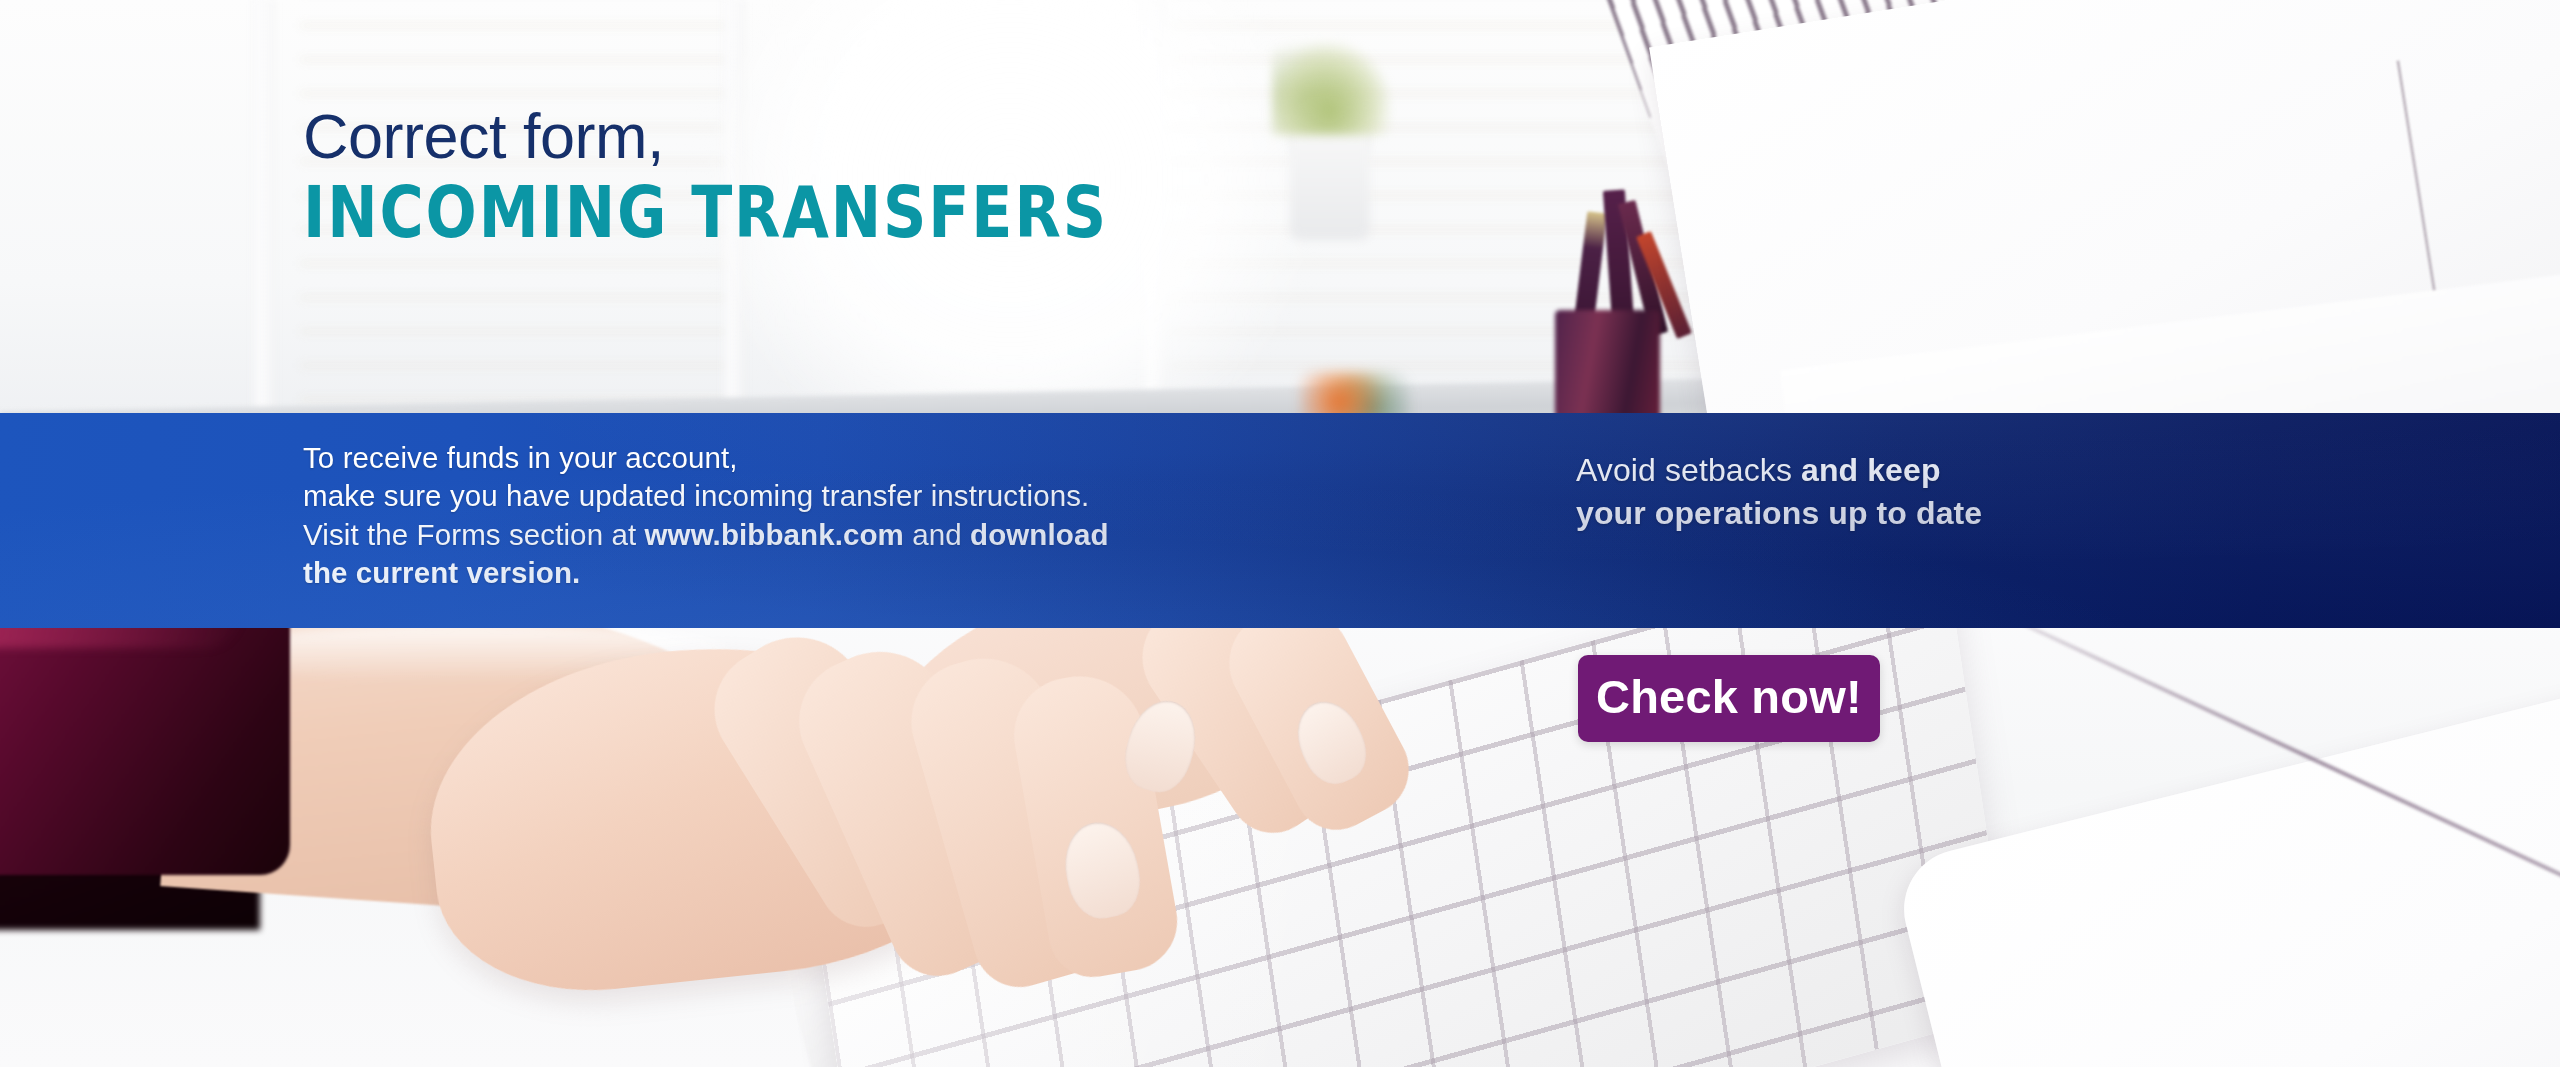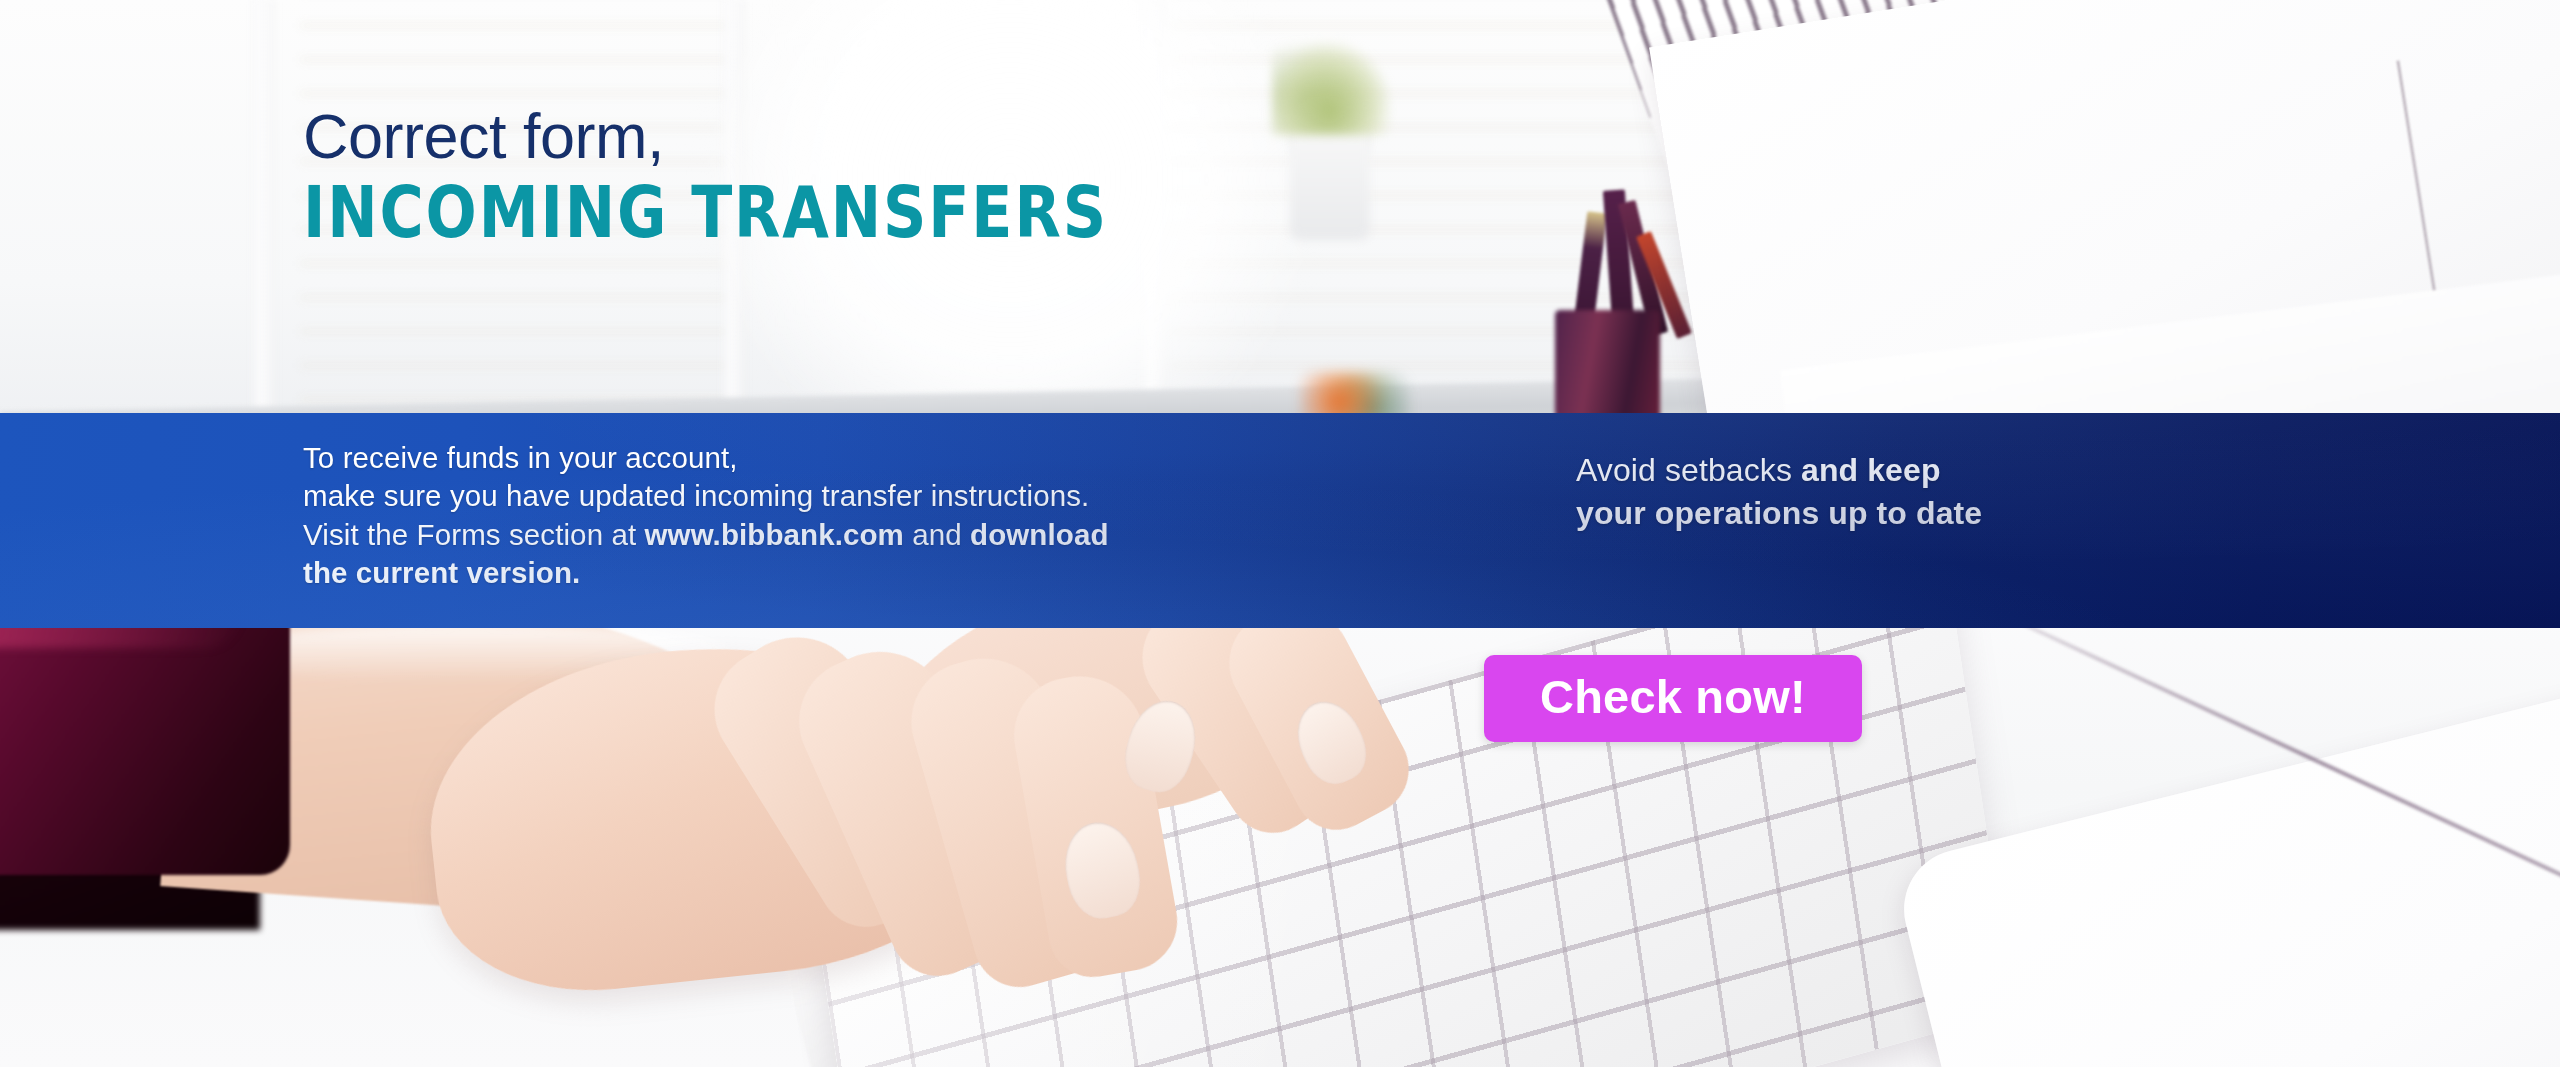--- a/index.html
+++ b/index.html
@@ -332,24 +332,24 @@
     letter-spacing:.1px;
     text-shadow:0 1px 3px rgba(0,0,0,.3);
   }
   .band-right b{ font-weight:700; }
 
   
   .band-overlap{ z-index:16; }
 
   
   .cta{
-    position:absolute; left:1484px; top:655px; z-index:25;
+    position:absolute; left:1578px; top:655px; z-index:25;
     display:inline-flex; align-items:center; justify-content:center;
-    padding:14px 56px 18px;
-    background:#d946ef;
+    padding:14px 18px 18px;
+    background:#701a75;
     color:#ffffff;
     font-size:47px; font-weight:700; letter-spacing:.2px;
     border:none; border-radius:10px;
     box-shadow:0 3px 10px rgba(0,0,0,.14);
     cursor:pointer;
     font-family:"Liberation Sans", sans-serif;
   }
 </style>
 </head>
 <body>

